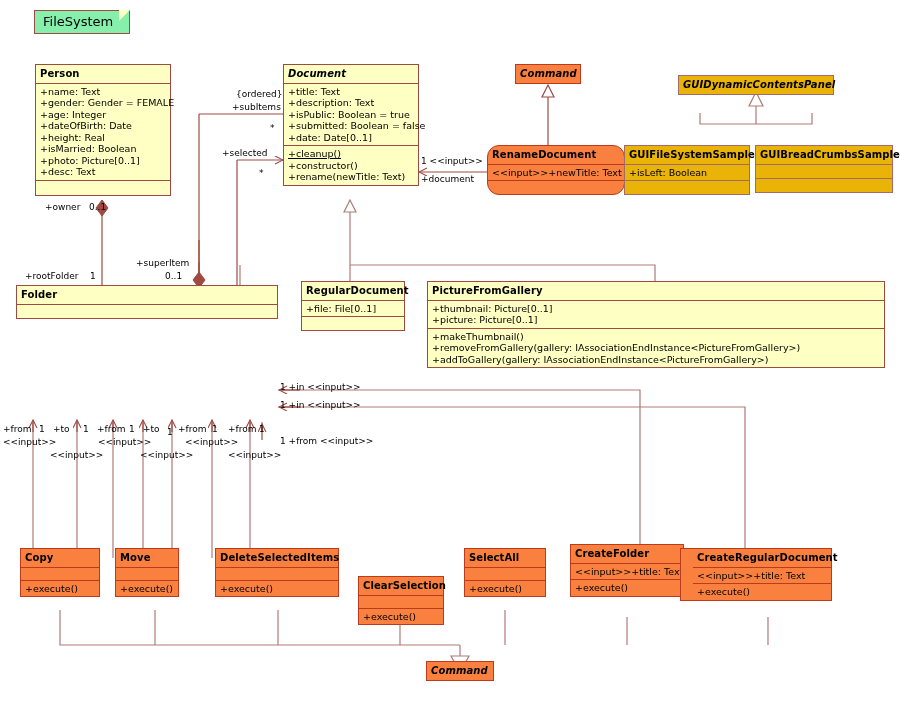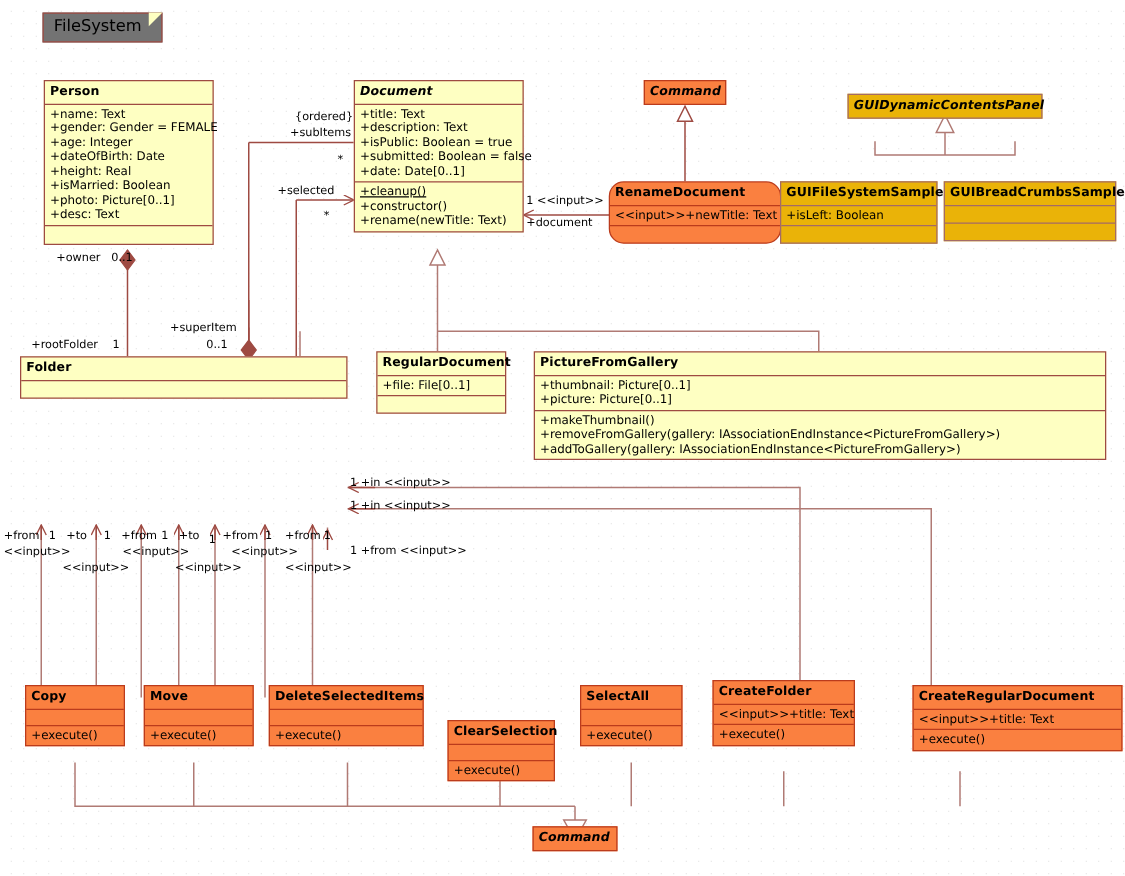--- a/index.html
+++ b/index.html
@@ -38,21 +38,21 @@
     border-top:1px solid #9e4a42;
     padding:2px 3px 2px 4px;
     min-height:8px;
   }
   .cls.orange .comp{border-top-color:#bb3b1c;}
   .cls.cyan .comp{border-top-color:#a46b66;}
   .comp div{white-space:nowrap;}
   .comp .ul{text-decoration:underline;}
   .pkg{
     position:absolute;
-    background:#737373;
+    background:#86efac;
     border:1px solid #9e4a42;
     font-size:13px;
     padding:3px 10px 17px 8px;
     color:#000;
     box-sizing:border-box;
   }
   .pkg-fold{
     position:absolute;
     width:0;height:0;
     border-left:11px solid #feffc2;
@@ -255,21 +255,21 @@
 </div>
 
 <div class="cls orange" style="left:20px;top:548px;width:80px;">
   <div class="cname">Copy</div>
   <div class="comp" style="height:7px;"></div>
   <div class="comp">
     <div>+execute()</div>
   </div>
 </div>
 
-<div class="cls orange" style="left:115px;top:548px;width:88px;">
+<div class="cls orange" style="left:115px;top:548px;width:64px;">
   <div class="cname">Move</div>
   <div class="comp" style="height:7px;"></div>
   <div class="comp">
     <div>+execute()</div>
   </div>
 </div>
 
 <div class="cls orange" style="left:215px;top:548px;width:124px;">
   <div class="cname">DeleteSelectedItems</div>
   <div class="comp" style="height:7px;"></div>
@@ -297,21 +297,21 @@
 <div class="cls orange" style="left:570px;top:544px;width:114px;">
   <div class="cname">CreateFolder</div>
   <div class="comp">
     <div>&lt;&lt;input&gt;&gt;+title: Text</div>
   </div>
   <div class="comp">
     <div>+execute()</div>
   </div>
 </div>
 
-<div class="cls orange" style="left:730px;top:548px;width:168px;">
+<div class="cls orange" style="left:680px;top:548px;width:152px;padding-left:12px;">
   <div class="cname">CreateRegularDocument</div>
   <div class="comp">
     <div>&lt;&lt;input&gt;&gt;+title: Text</div>
   </div>
   <div class="comp">
     <div>+execute()</div>
   </div>
 </div>
 
 <div class="cls orange" style="left:426px;top:661px;width:68px;">

